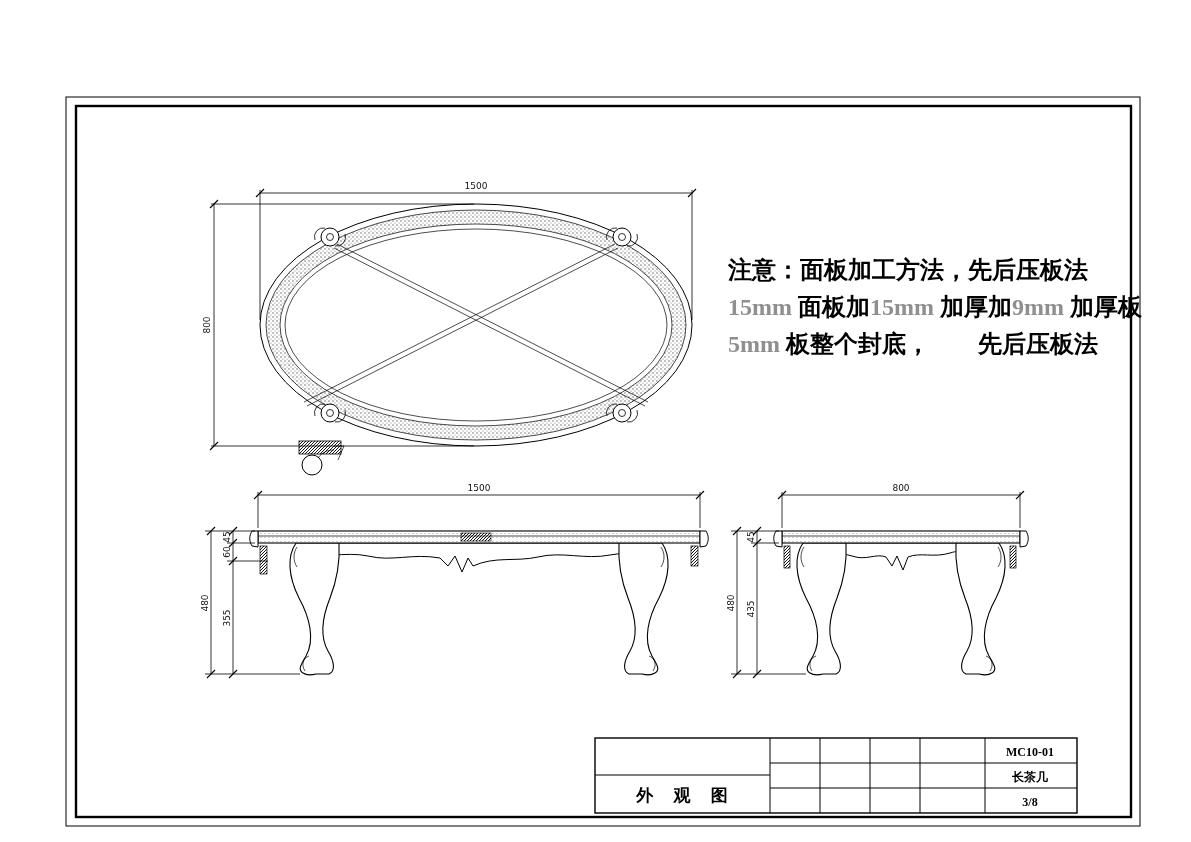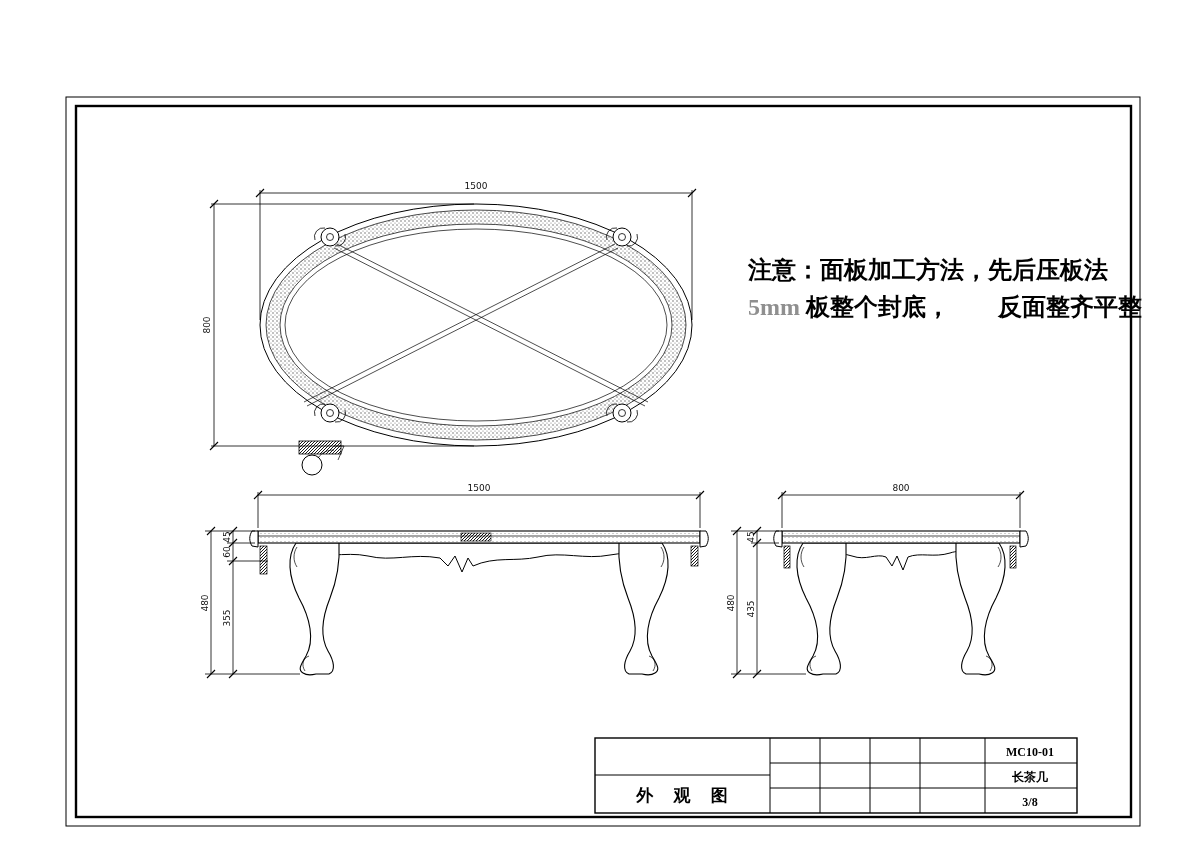--- a/index.html
+++ b/index.html
@@ -5,21 +5,21 @@
   html,body{margin:0;padding:0;background:#fff;}
   .canvas{position:relative;width:1191px;height:842px;background:#ffffff;overflow:hidden;
           font-family:"Liberation Sans",sans-serif;}
   svg{position:absolute;left:0;top:0;}
   .ln{stroke:#000;fill:none;stroke-width:1;}
   .thin{stroke-width:0.7;}
   .dimln{stroke:#000;fill:none;stroke-width:0.8;}
   .dim{font:9px "DejaVu Sans",sans-serif;fill:#111;}
   .tbtxt{font:bold 12px "Liberation Serif",serif;fill:#000;}
   .tbbig{font:bold 17px "Liberation Serif",serif;fill:#000;letter-spacing:8px;}
-  .note{position:absolute;left:748px;top:252px;width:430px;
+  .note{position:absolute;left:728px;top:252px;width:430px;
         font:bold 24px "Liberation Serif",serif;color:#000;}
   .note-line{height:37px;line-height:37px;white-space:nowrap;}
   .note .muted{color:#8f8f8f;}
 </style>
 </head>
 <body>
 
 <div class="canvas">
 
 <svg width="1191" height="842" viewBox="0 0 1191 842">
@@ -194,16 +194,17 @@
     <line x1="595" y1="775" x2="770" y2="775" class="ln"></line>
     <text x="686" y="801" text-anchor="middle" class="tbbig">外 观 图</text>
     <text x="1030" y="756" text-anchor="middle" class="tbtxt">MC10-01</text>
     <text x="1030" y="781" text-anchor="middle" class="tbtxt">长茶几</text>
     <text x="1030" y="806" text-anchor="middle" class="tbtxt">3/8</text>
   </g>
 </svg>
 
 <div class="note">
       <div class="note-line"><span>注意：面板加工方法，先后压板法</span></div>
-      <div class="note-line"><span class="muted">5mm</span><span> 板整个封底，　　反面整齐平整</span></div>
+      <div class="note-line"><span class="muted">15mm</span><span> 面板加</span><span class="muted">15mm</span><span> 加厚加</span><span class="muted">9mm</span><span> 加厚板</span></div>
+      <div class="note-line"><span class="muted">5mm</span><span> 板整个封底，　　先后压板法</span></div>
     </div>
 
 </div>
 
 </body></html>

